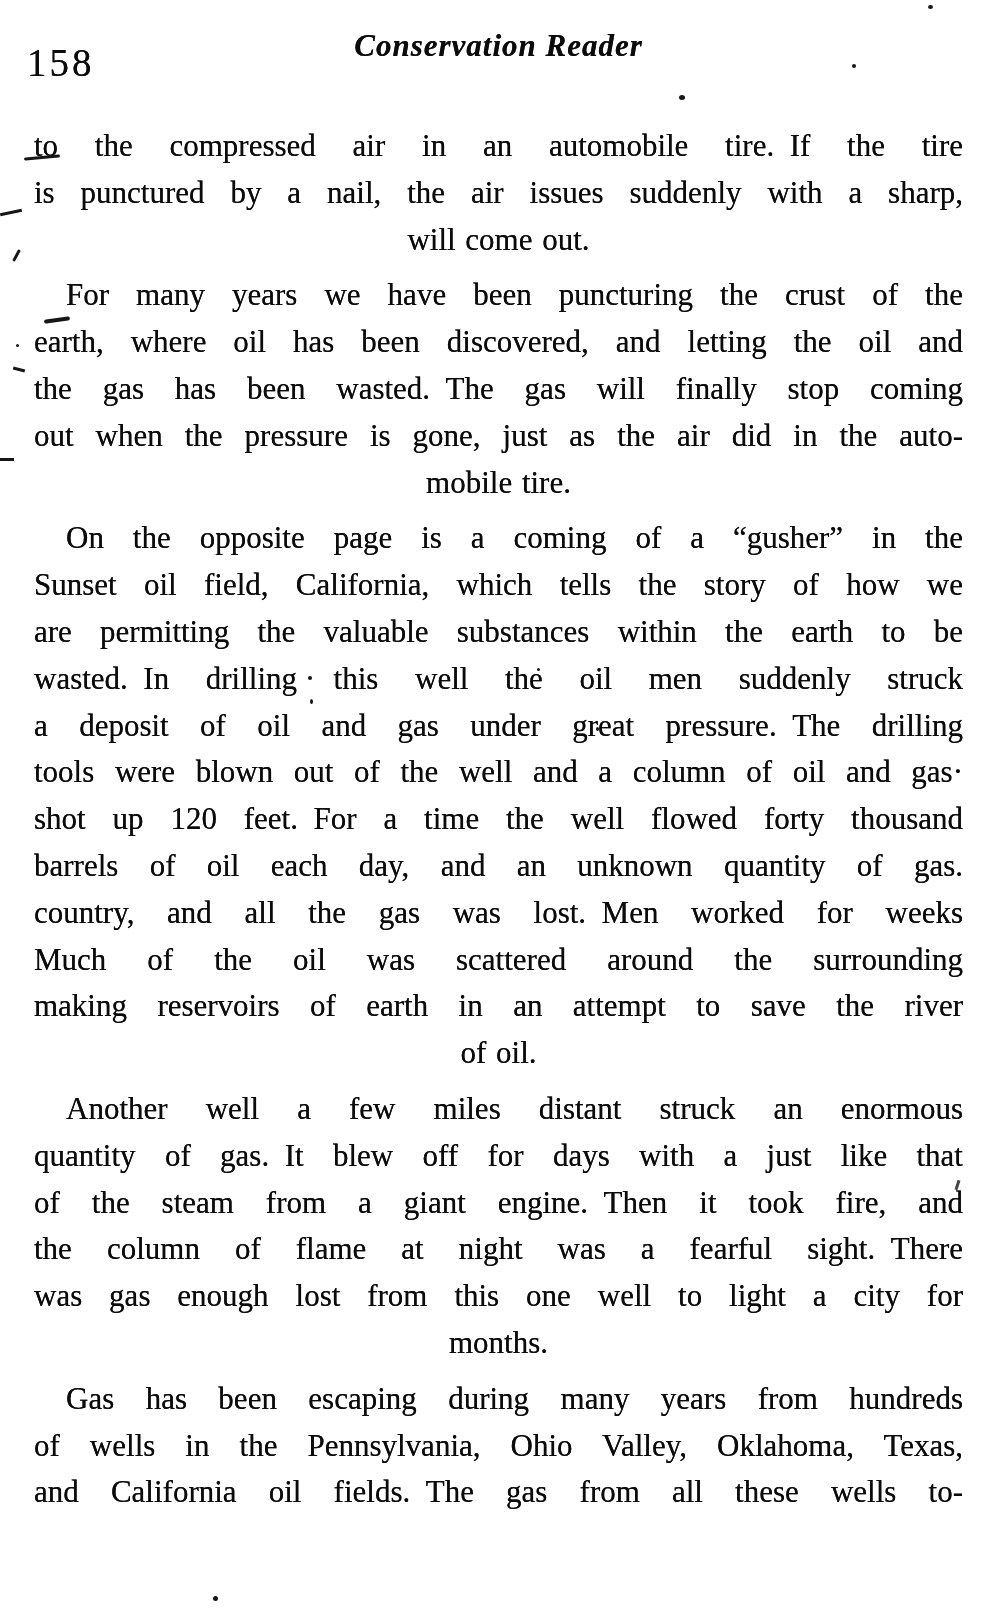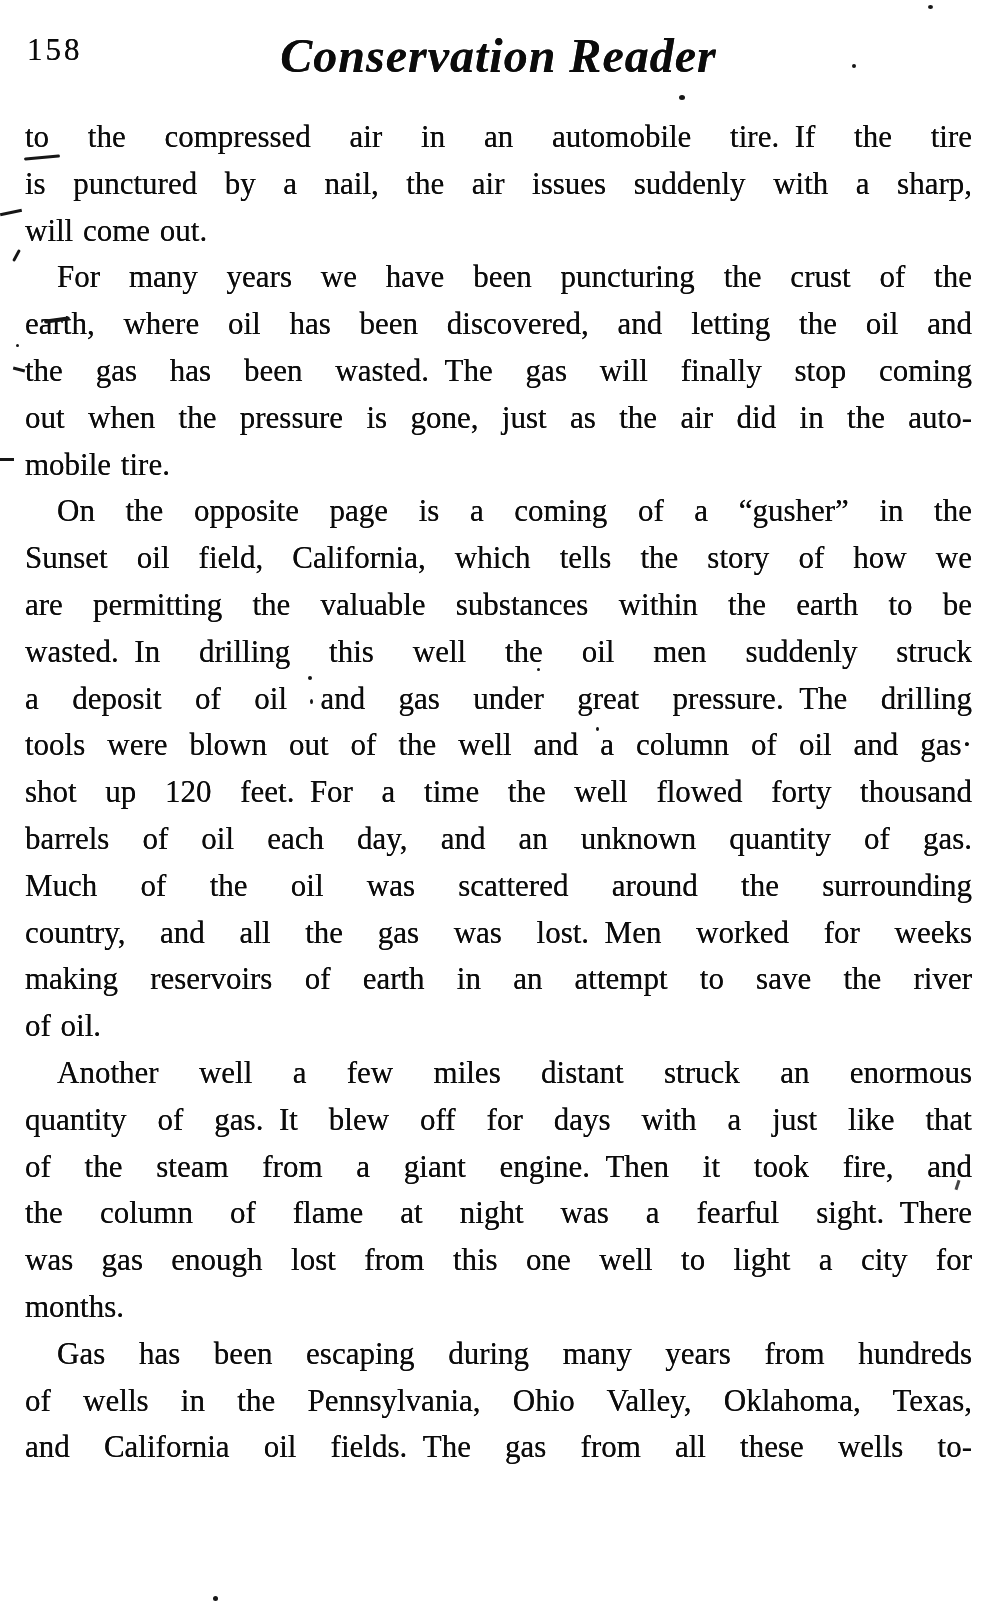--- a/index.html
+++ b/index.html
@@ -10,45 +10,45 @@
     background: #ffffff;
     color: #0b0b0b;
     font-family: "Liberation Serif", "DejaVu Serif", serif;
     overflow: hidden;
   }
   .header {
     position: absolute;
     top: 28px; left: 25px; right: 28px; height: 56px;
   }
   .pagenum {
-    position: absolute; left: 2px; top: 4px;
-    font-size: 31px; letter-spacing: 3px;
+    position: absolute; left: 2px; top: 12px;
+    font-size: 39px; letter-spacing: 3px;
     text-shadow: 0 0 0.6px rgba(0,0,0,.85);
   }
   .runtitle {
     display: block; text-align: center;
-    font-style: italic; font-weight: 600; font-size: 48px;
+    font-style: italic; font-weight: 600; font-size: 31px;
     letter-spacing: 1px;
     text-shadow: 0 0 0.5px rgba(0,0,0,.8);
   }
   .bodytext {
     position: absolute; left: 25px; top: 114px; width: 947px;
     text-shadow: 0 0 0.6px rgba(0,0,0,.85);
   }
-  .para { margin: 0; }
+  .para { margin: 9px; }
   .line {
     font-size: 31px;
     line-height: 46.8px;
     white-space: nowrap;
     text-align: justify;
     text-align-last: justify;
     word-spacing: 2px;
   }
   .line.first { text-indent: 32px; }
-  .line.end { text-align: left; text-align-last: auto; }
+  .line.end { text-align: center; text-align-last: auto; }
   .mk { position: absolute; background: #161616; }
   .rdot { border-radius: 50%; }
 </style>
 </head>
 <body>
 
 <div class="page">
 
   <div class="header">
     <span class="pagenum">158</span>
@@ -73,22 +73,22 @@
 
     <div class="para">
       <div class="line first">On the opposite page is a coming of a “gusher” in the</div>
       <div class="line">Sunset oil field, California, which tells the story of how we</div>
       <div class="line">are permitting the valuable substances within the earth to be</div>
       <div class="line">wasted. In drilling this well the oil men suddenly struck</div>
       <div class="line">a deposit of oil and gas under great pressure. The drilling</div>
       <div class="line">tools were blown out of the well and a column of oil and gas·</div>
       <div class="line">shot up 120 feet. For a time the well flowed forty thousand</div>
       <div class="line">barrels of oil each day, and an unknown quantity of gas.</div>
+      <div class="line">country, and all the gas was lost. Men worked for weeks</div>
       <div class="line">Much of the oil was scattered around the surrounding</div>
-      <div class="line">country, and all the gas was lost. Men worked for weeks</div>
       <div class="line">making reservoirs of earth in an attempt to save the river</div>
       <div class="line end">of oil.</div>
     </div>
 
     <div class="para">
       <div class="line first">Another well a few miles distant struck an enormous</div>
       <div class="line">quantity of gas. It blew off for days with a just like that</div>
       <div class="line">of the steam from a giant engine. Then it took fire, and</div>
       <div class="line">the column of flame at night was a fearful sight. There</div>
       <div class="line">was gas enough lost from this one well to light a city for</div>

